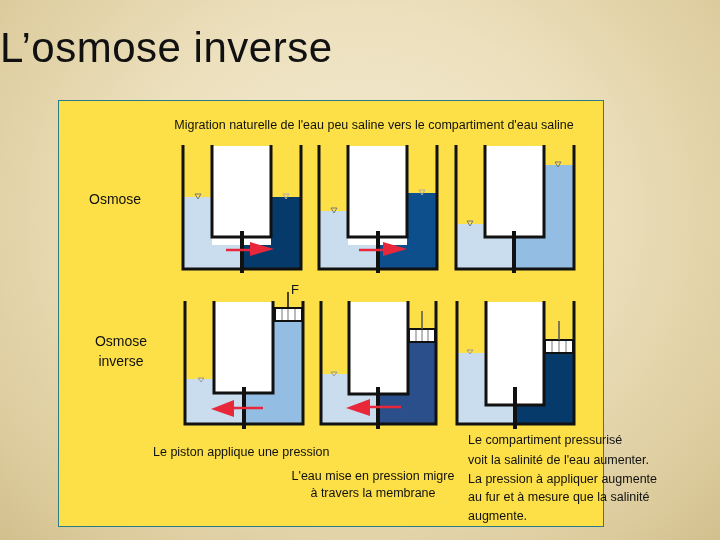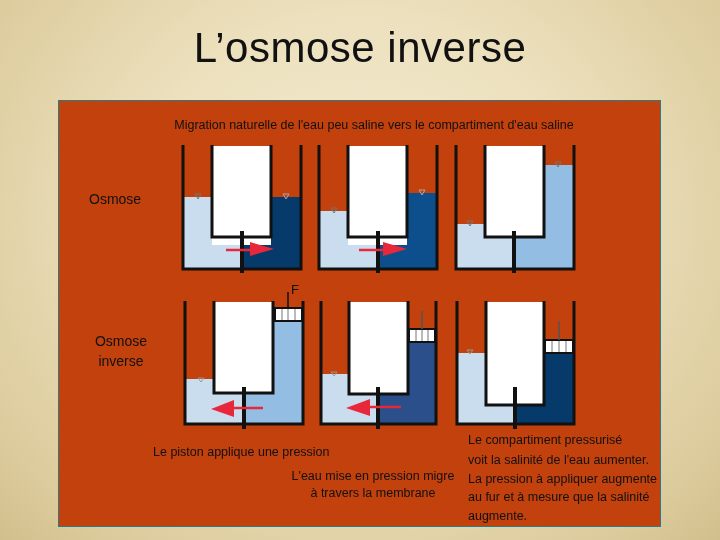--- a/index.html
+++ b/index.html
@@ -2,27 +2,27 @@
 <html><head>
 <meta charset="utf-8">
 <style>
   html, body { margin: 0; padding: 0; }
   body {
     width: 720px; height: 540px; overflow: hidden; position: relative;
     background: radial-gradient(ellipse at 50% 40%, #f3ead0 0%, #ece0bd 45%, #dccb9c 85%, #d2bf8e 100%);
     font-family: "Liberation Sans", sans-serif;
   }
   .slide-title {
-    position: absolute; left: 0; top: 24px; width: 720px; text-align: center;
+    position: absolute; left: 0; top: 24px; width: 720px; text-align: left;
     font-size: 42px; color: #111; letter-spacing: 0.5px;
     font-family: "Liberation Sans", sans-serif;
   }
   .frame {
-    position: absolute; left: 58px; top: 100px; width: 603px; height: 427px;
-    background: #c2410c; border: 1.5px solid #2a7a8a; box-sizing: border-box;
+    position: absolute; left: 58px; top: 100px; width: 546px; height: 427px;
+    background: #fde047; border: 1.5px solid #2a7a8a; box-sizing: border-box;
   }
   .diagram-svg { position: absolute; left: 0; top: 0; }
   .txt { font-family: "Liberation Sans", sans-serif; fill: #111; }
 </style>
 </head>
 <body>
 
 <div class="slide-title">L’osmose inverse</div>
 
 <div class="frame">

